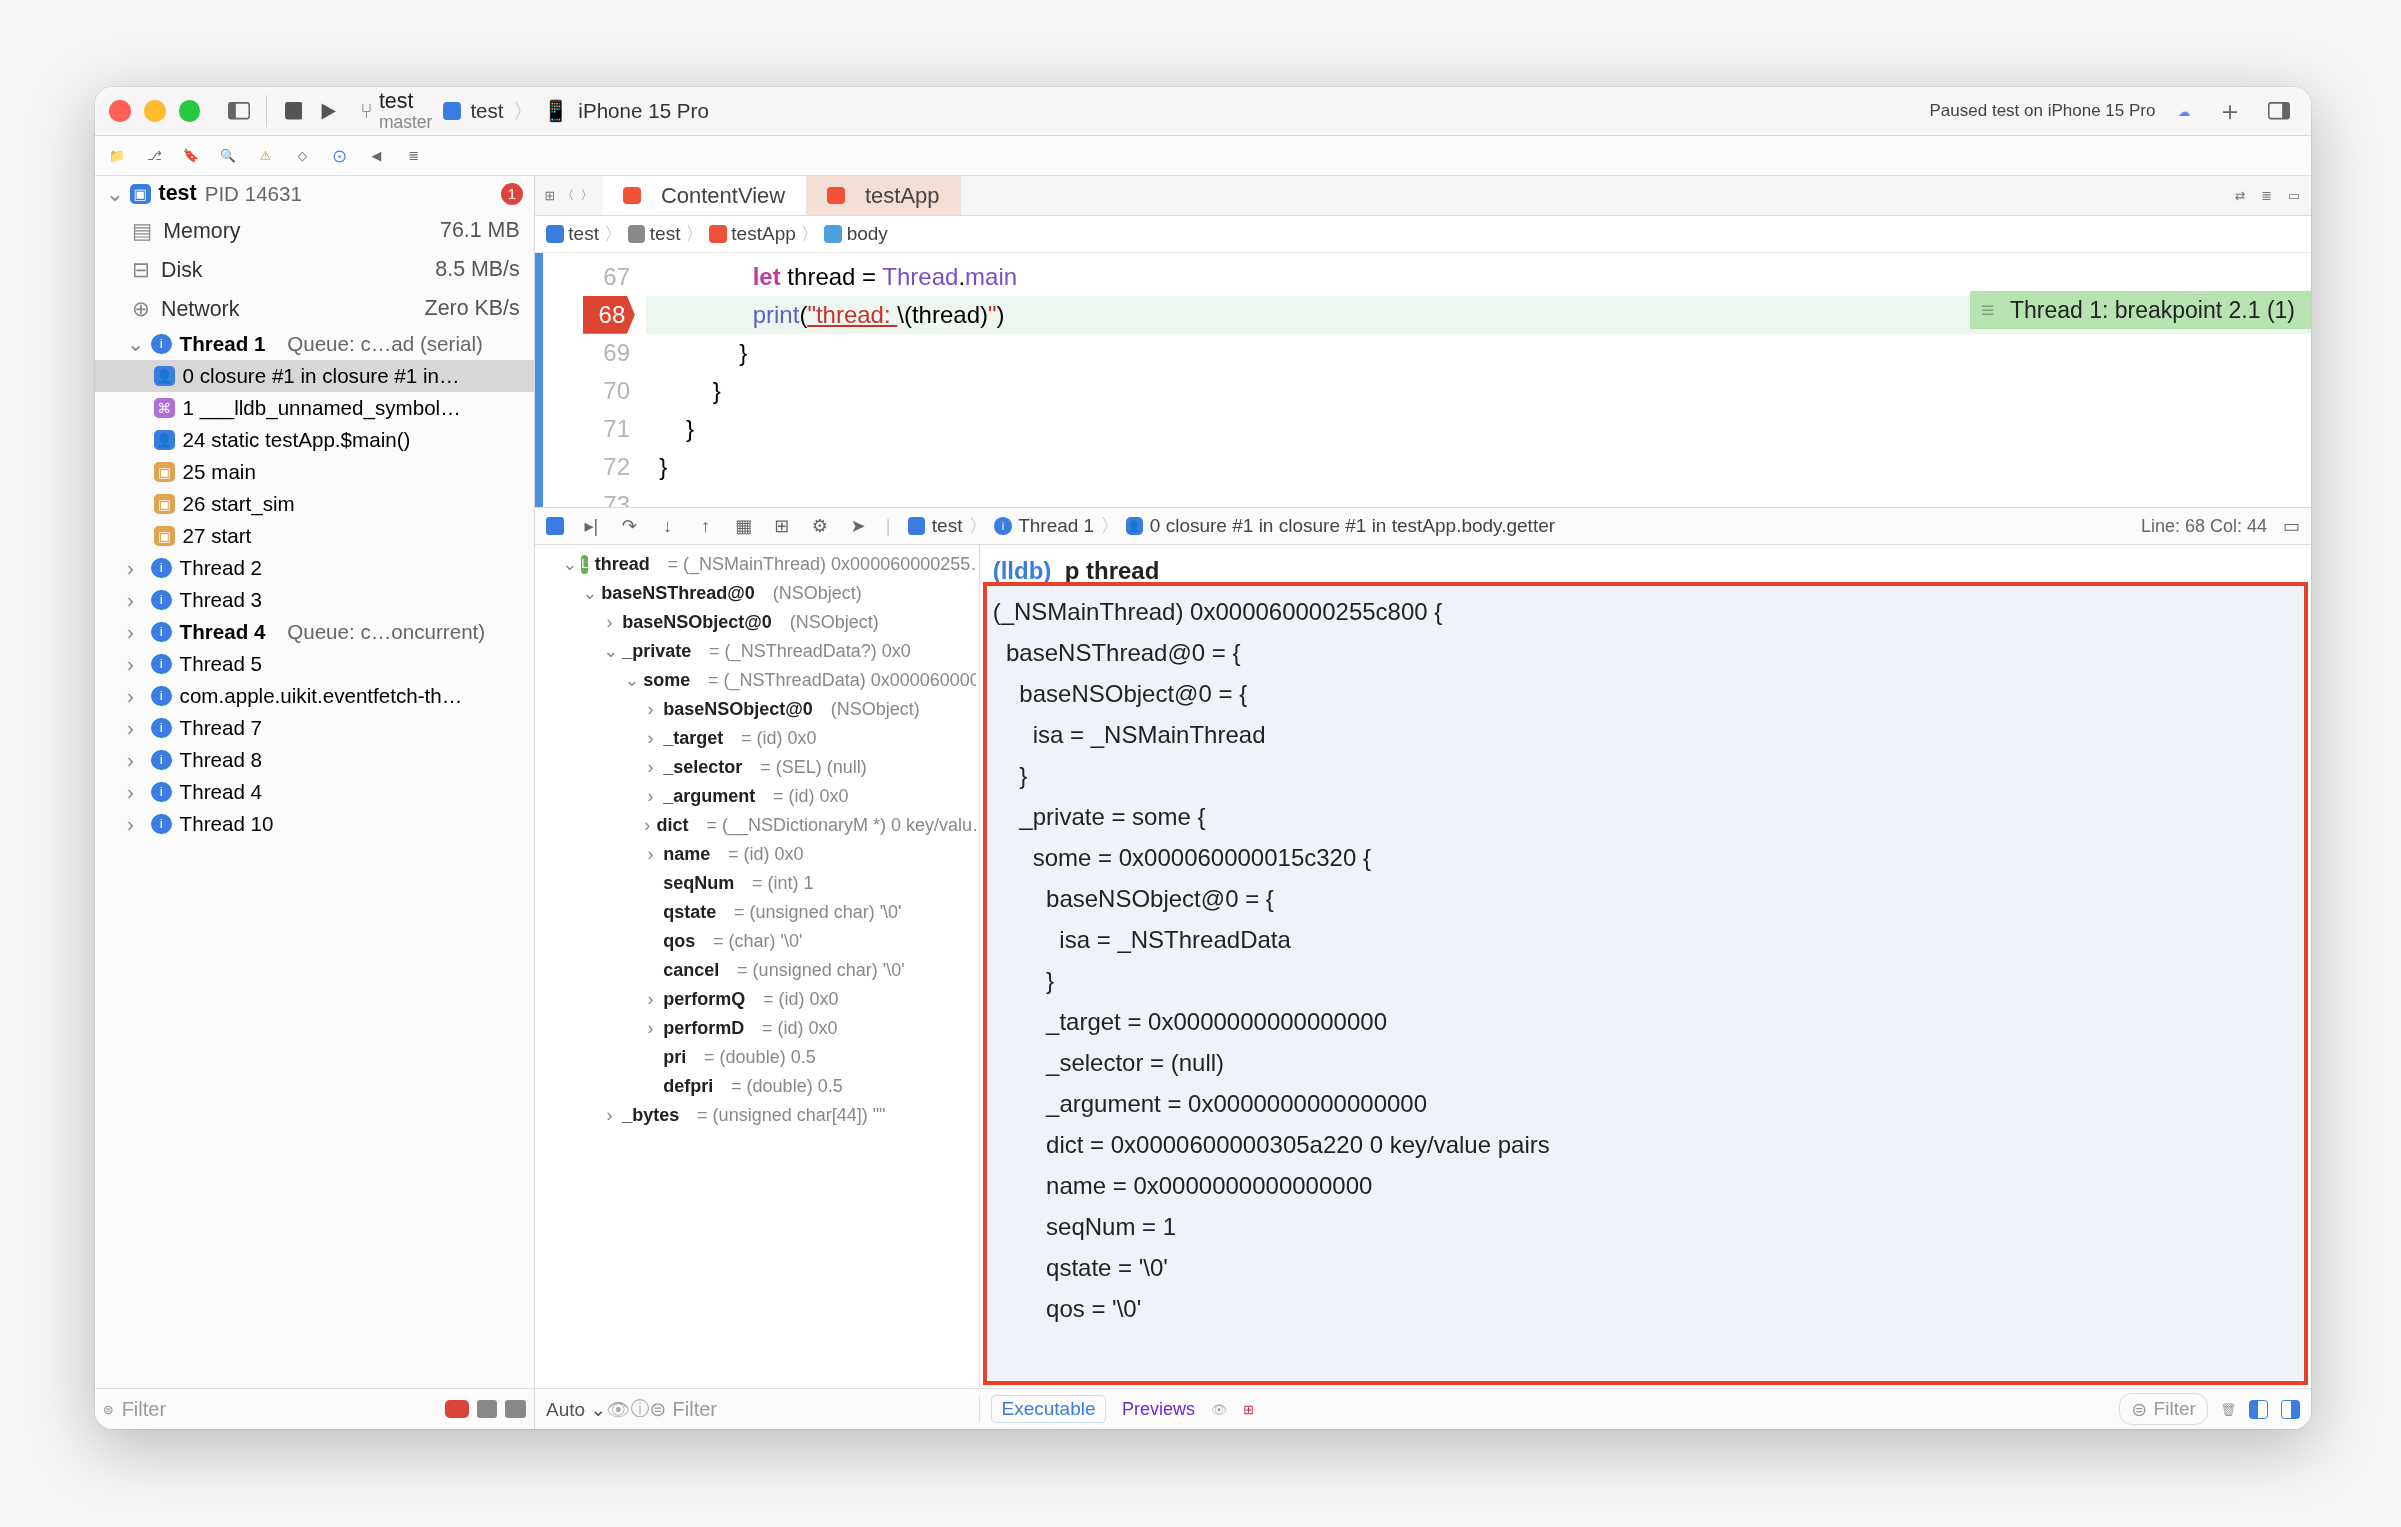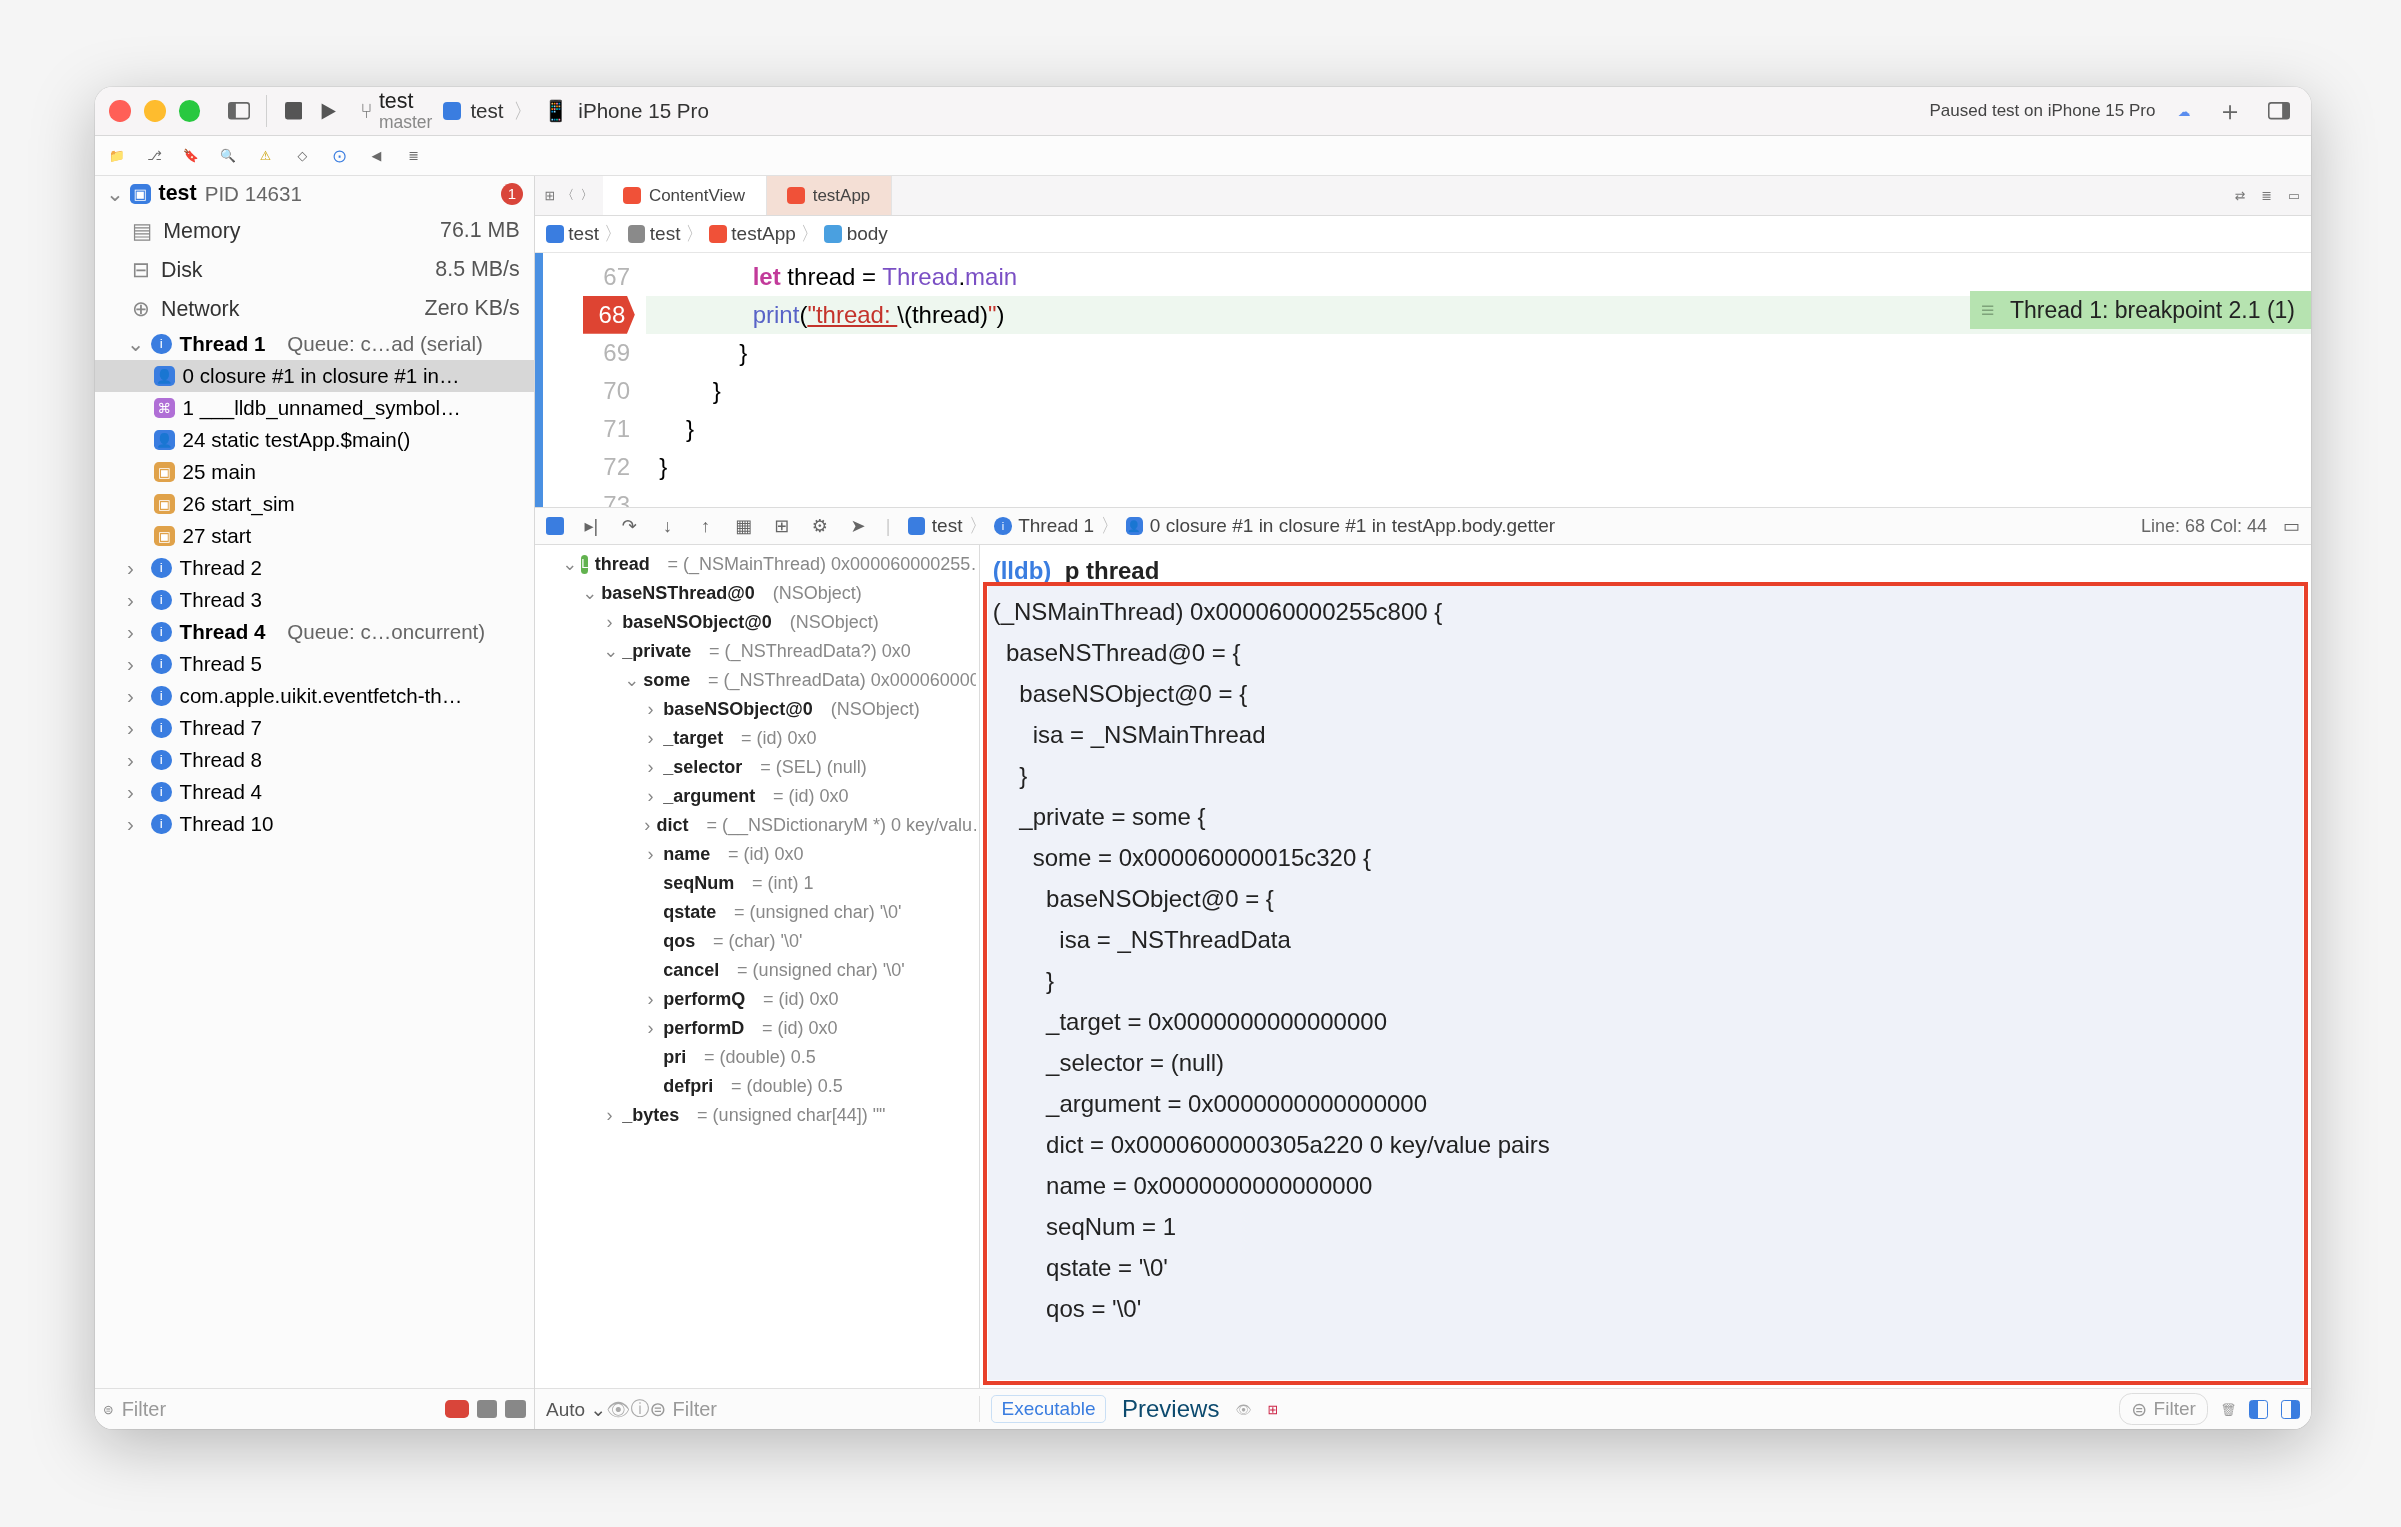--- a/index.html
+++ b/index.html
@@ -46,21 +46,21 @@
 .fr-ic.b{background:#3a7de0;} .fr-ic.p{background:#b06fd6;} .fr-ic.o{background:#e0a24a;}
 .nav-foot{height:41px;border-top:0.8px solid #e0e0e0;display:flex;align-items:center;padding:0 8px;gap:8px;}
 .filter{flex:1;display:flex;align-items:center;gap:6.4px;color:#999;font-size:20px;}
 .red-pill{background:#d9453a;width:24px;height:17.5px;border-radius:4.8px;}
 .mini-ic{width:20.6px;height:17.5px;background:#888;border-radius:3.2px;}
 
 
 .main { flex:1; display:flex; flex-direction:column; overflow:hidden; }
 .tabbar{height:40px;display:flex;align-items:stretch;border-bottom:0.8px solid #dcdcdc;background:#f6f5f6;}
 .tabgrp{display:flex;align-items:center;padding:0 9.5px;gap:6.4px;color:#777;}
-.tab{display:flex;align-items:center;gap:8px;padding:0 20.6px;font-size:17px;color:#444;border-right:0.8px solid #e3e3e3;background:#ececec;}
+.tab{display:flex;align-items:center;gap:20px;padding:0 20.6px;font-size:22px;color:#444;border-right:0.8px solid #e3e3e3;background:#ececec;}
 .tab.active{background:#fff;}
 .tab.pinned{background:#f4dfd5;}
 .swift-ic{width:17.5px;height:17.5px;background:#f05138;border-radius:4px;}
 .tab-right{margin-left:auto;display:flex;align-items:center;gap:16px;padding-right:11px;color:#777;}
 .jumpbar{height:37px;display:flex;align-items:center;gap:4.8px;padding:0 11px;font-size:19px;color:#444;border-bottom:0.8px solid #e6e6e6;background:#fff;}
 .jb-ic{width:17.5px;height:17.5px;border-radius:4px;}
 .jb-ic.app{background:#3a7de0;} .jb-ic.fld{background:#8a8a8a;} .jb-ic.sw{background:#f05138;} .jb-ic.pr{background:#4aa0e0;}
 .jb-sep{color:#bbb;}
 
 .editor{height:254px;overflow:hidden;position:relative;font-family:'SF Mono',Menlo,monospace;}
@@ -96,21 +96,21 @@
 .lldb{color:#3a7de0;font-weight:700;}
 .cmd{color:#222;font-weight:700;}
 .redbox{position:absolute;left:3.2px;right:3.2px;top:37px;bottom:3.2px;border:4.8px solid #e8402a;pointer-events:none;}
 .co-bg{position:absolute;left:8px;right:8px;top:41px;bottom:8px;background:#eff2f9;}
 .co-text{position:relative;white-space:pre;color:#222;}
 
 .dbgfoot{height:41px;border-top:0.8px solid #e0e0e0;display:flex;align-items:center;background:#fbfbfb;}
 .df-left{width:445px;border-right:0.8px solid #e0e0e0;display:flex;align-items:center;padding:0 11px;gap:0;font-size:19px;color:#555;}
 .df-mid{flex:1;display:flex;align-items:center;padding:0 11px;gap:16px;}
 .exec{color:#3a7de0;border:0.8px solid #c9dff5;padding:1.6px 9.5px;border-radius:4.8px;font-size:19px;}
-.prev{color:#0c4a6e;font-size:24px;}
+.prev{color:#6d28d9;font-size:18px;}
 .df-right{display:flex;align-items:center;gap:12.7px;padding:0 11px;}
 .pill-filter{border:0.8px solid #ddd;border-radius:12.7px;padding:3.2px 11px;display:flex;align-items:center;gap:6.4px;color:#999;font-size:19px;}
 .panel-ic{width:19px;height:19px;border:1.6px solid #3a7de0;border-radius:3.2px;position:relative;}
 .panel-ic.l::before{content:'';position:absolute;left:0;top:0;bottom:0;width:8px;background:#3a7de0;}
 .panel-ic.r::before{content:'';position:absolute;right:0;top:0;bottom:0;width:8px;background:#3a7de0;}
 </style>
 </head>
 <body>
 
 <div class="window">

